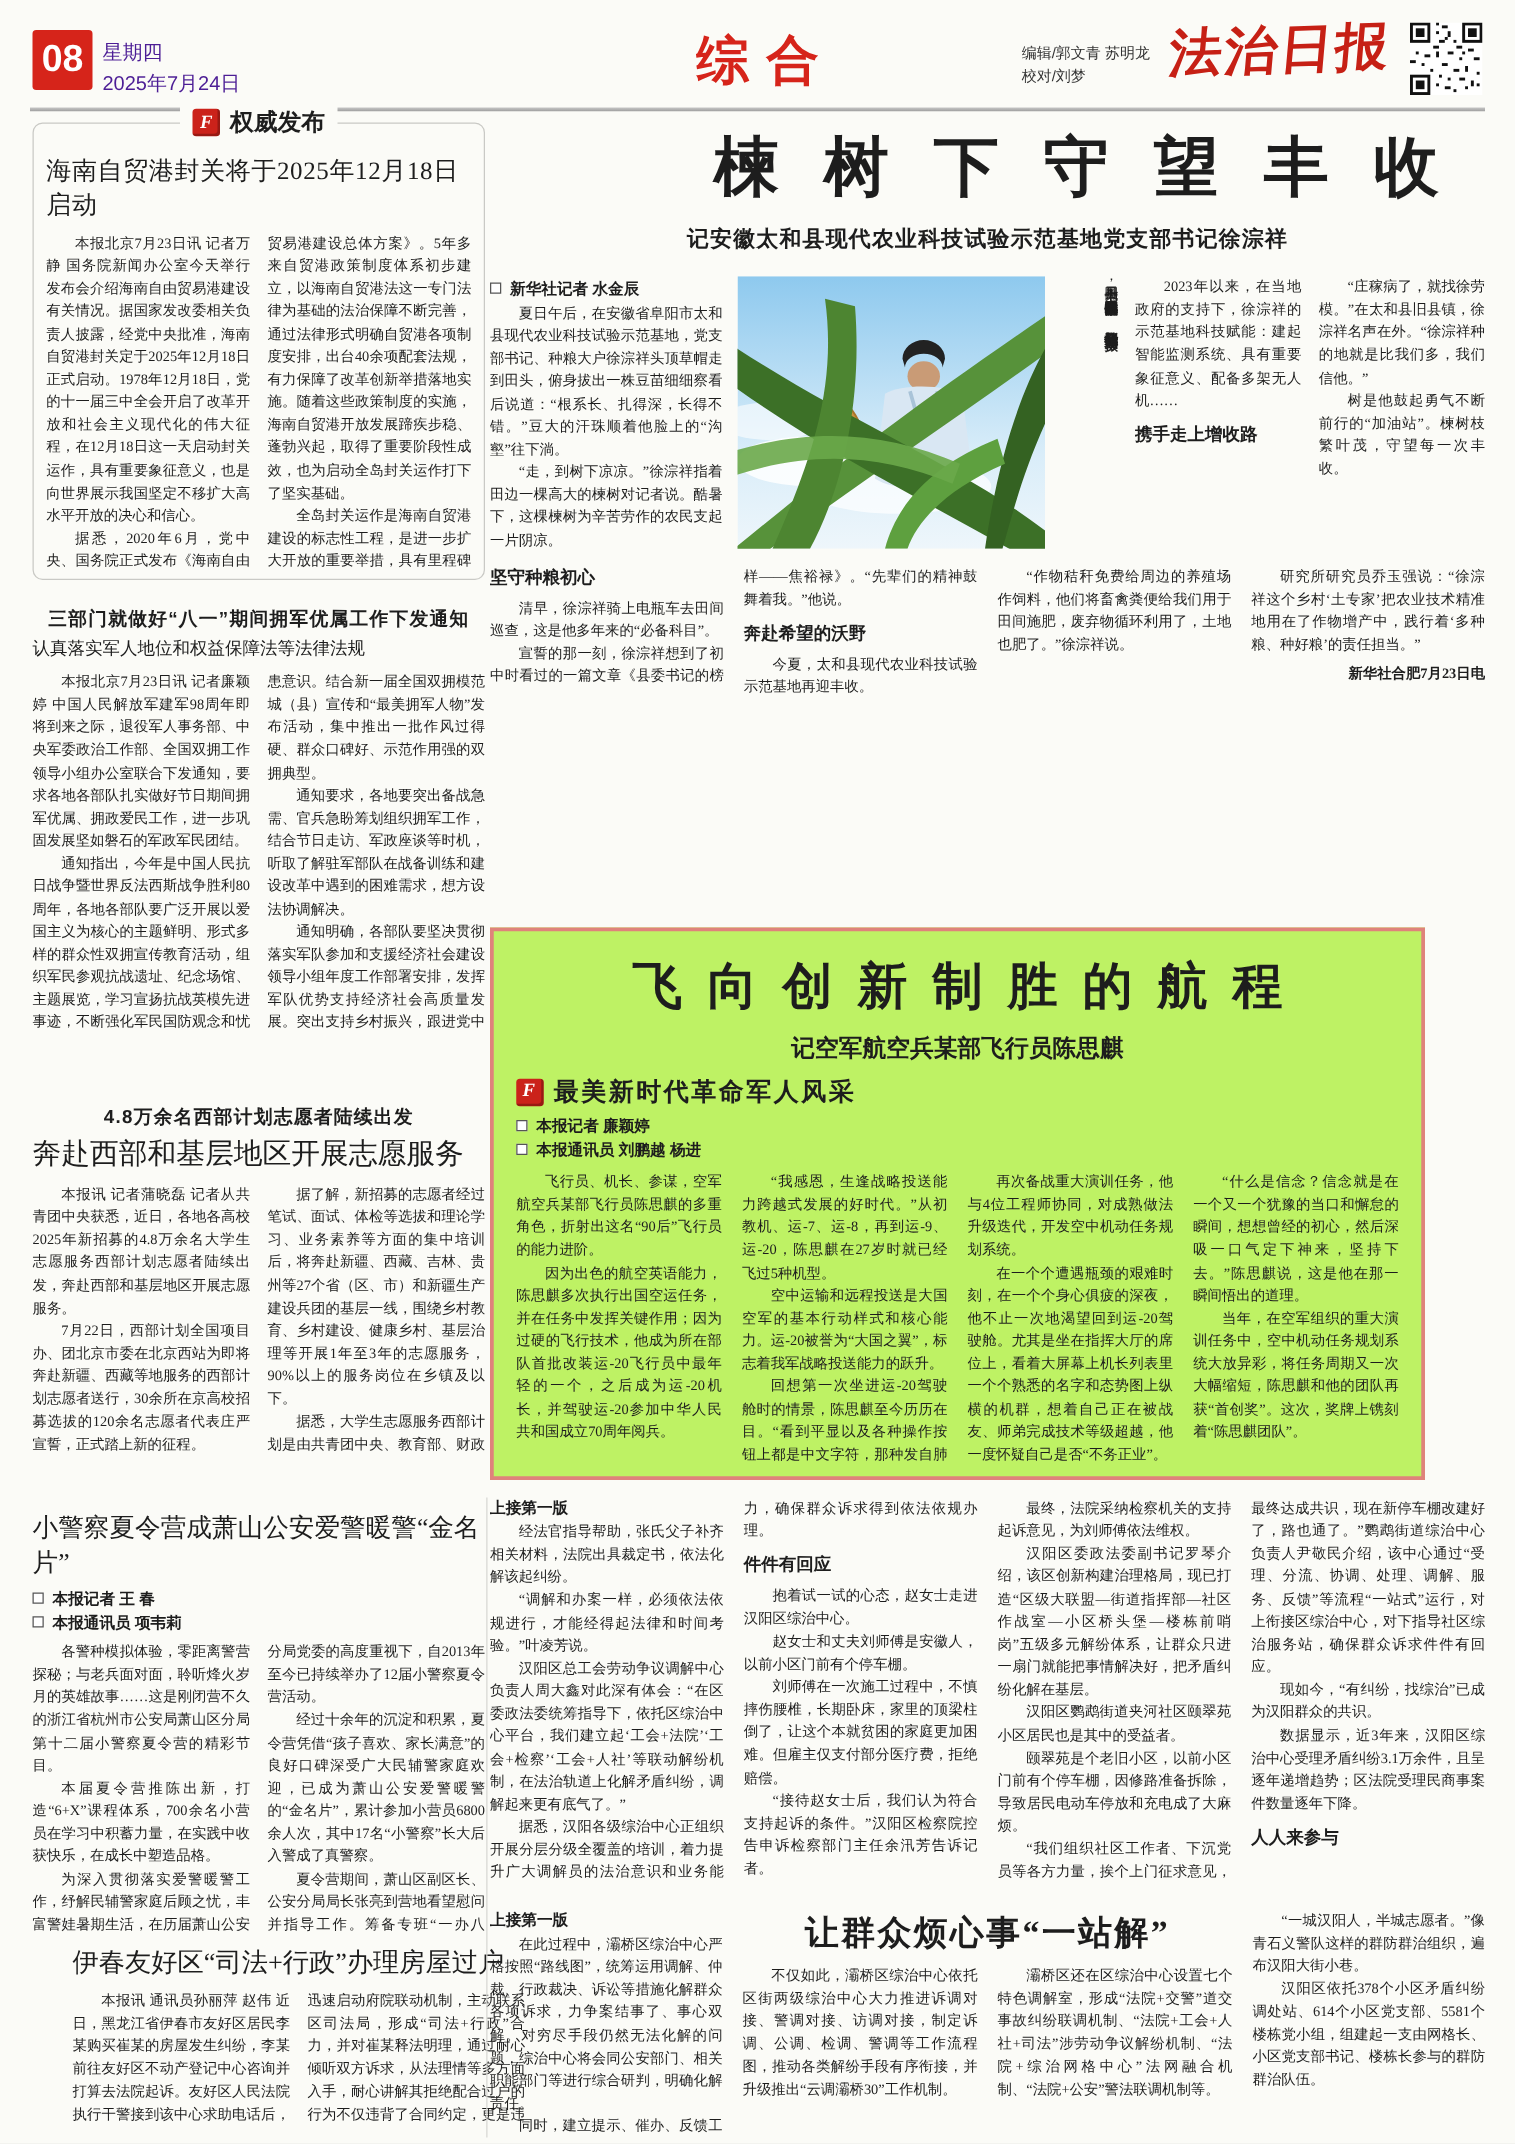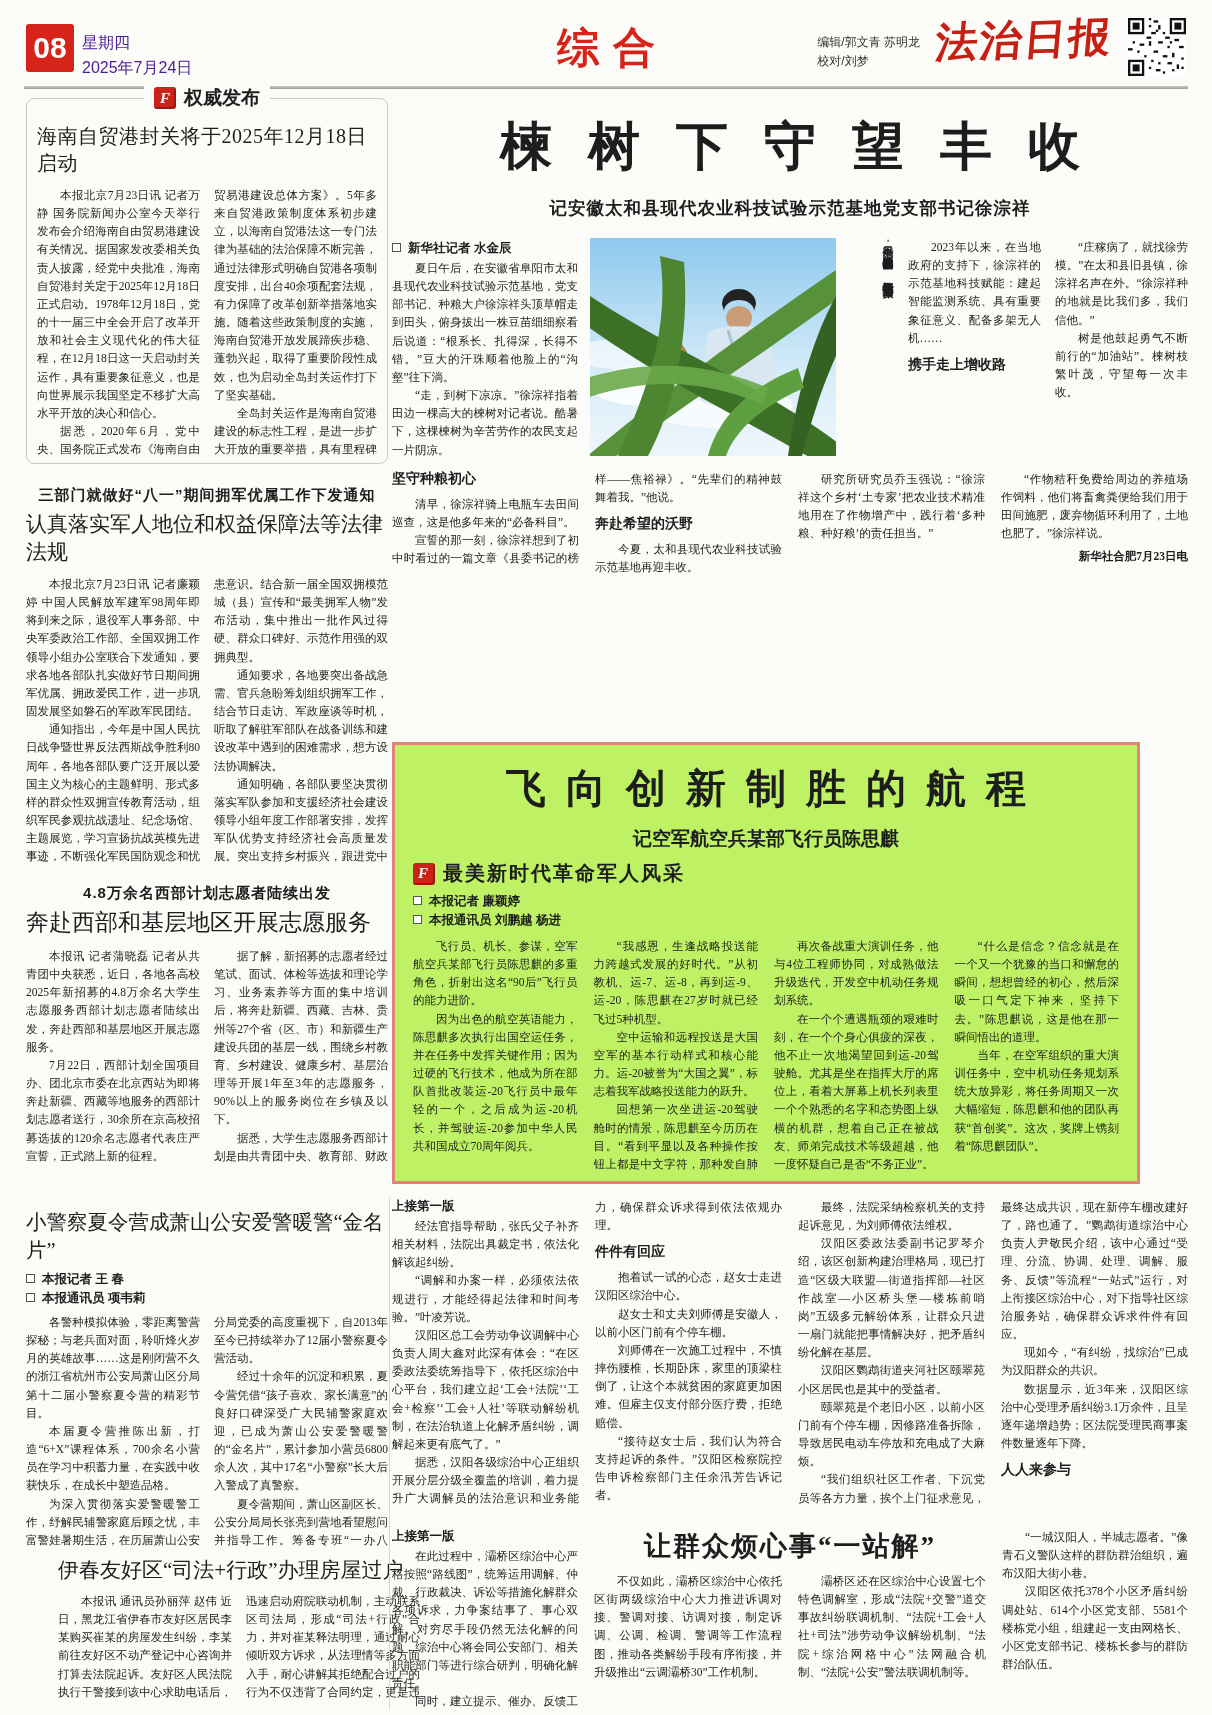--- a/index.html
+++ b/index.html
@@ -31,34 +31,34 @@
   .flogo{display:inline-flex;align-items:center;justify-content:center;width:22px;height:22px;background:#cb221a;
          color:#fff;font:italic bold 15px "Liberation Serif",serif;border-radius:3px;margin-right:8px;
          box-shadow:inset -2px -2px 0 rgba(0,0,0,.25);}
   
   .leftA{position:absolute;left:26px;top:98px;width:362px;height:366px;border:1px solid #c9c9c5;border-radius:8px;padding:24px 10px 8px;}
   .leftA .boxlabel{position:absolute;top:-14px;left:50%;transform:translateX(-50%);background:#fbfbf7;padding:0 10px;
                    display:flex;align-items:center;font:bold 19px "Liberation Sans",sans-serif;white-space:nowrap;}
   .leftA .hl{font-size:20px;letter-spacing:0.5px;}
   .leftA .cols2{height:278px;margin-top:9px;}
   .leftB{position:absolute;left:26px;top:486px;width:362px;height:388px;}
-  .leftB .hl{font-size:21px;margin:5px 0 9px;}
+  .leftB .hl{font-size:14px;margin:5px 0 9px;}
   .leftB .cols2{height:308px;}
   .leftC{position:absolute;left:26px;top:884px;width:362px;height:300px;}
   .leftC .hl{font-size:23px;margin:4px 0 9px;}
   .leftC .cols2{height:218px;}
   .leftF{position:absolute;left:26px;top:1208px;width:362px;height:338px;}
   .leftF .hl{font-size:20.5px;margin:0 0 7px;}
   .leftF .cols2{height:244px;margin-top:6px;}
   .leftG{position:absolute;left:26px;top:1556px;width:362px;height:154px;margin-left:32px;}
   .leftG .hl{font-size:21px;margin:0 0 8px;}
   .leftG .cols2{height:112px;}
   
   .dArt{position:absolute;left:392px;top:98px;width:796px;height:636px;}
-  .d-headline{font:bold 52px "Liberation Sans",sans-serif;text-align:center;letter-spacing:36px;padding-left:36px;margin:14px;}
+  .d-headline{font:bold 52px "Liberation Sans",sans-serif;text-align:right;letter-spacing:36px;padding-left:36px;margin:1px;}
   .d-sub{font:bold 17.5px "Liberation Sans",sans-serif;text-align:center;margin:10px 0 0;letter-spacing:1px;}
   .d-top{display:flex;gap:12px;margin-top:18px;height:218px;}
   .d-col1{width:186px;overflow:hidden;}
   .d-photo{width:246px;height:218px;flex:none;}
   .d-cap{width:48px;flex:none;writing-mode:vertical-rl;font-size:11px;line-height:1.55;height:218px;overflow:hidden;}
   .d-cap .credit{font-weight:bold;margin-top:10px;}
   .d-right{flex:1;column-count:2;column-gap:14px;overflow:hidden;}
   .d-bottom{margin-top:14px;height:282px;column-count:4;column-gap:16px;overflow:hidden;}
   
   .pilotBox{position:absolute;left:392px;top:742px;width:748px;height:442px;border:3px solid #df837b;background:#bef264;padding:12px 18px;}
@@ -257,22 +257,22 @@
     </div>
     <div class="d-bottom bt" data-interactable="false">
       <h4 class="subhead" style="margin-top:0" data-interactable="false">坚守种粮初心</h4>
       <div>
           <p>清早，徐淙祥骑上电瓶车去田间巡查，这是他多年来的“必备科目”。</p>
           <p>宣誓的那一刻，徐淙祥想到了初中时看过的一篇文章《县委书记的榜样——焦裕禄》。“先辈们的精神鼓舞着我。”他说。</p>
         </div>
       <h4 class="subhead" data-interactable="false">奔赴希望的沃野</h4>
       <div>
           <p>今夏，太和县现代农业科技试验示范基地再迎丰收。</p>
+          <p>“作物秸秆免费给周边的养殖场作饲料，他们将畜禽粪便给我们用于田间施肥，废弃物循环利用了，土地也肥了。”徐淙祥说。</p>
           <p>研究所研究员乔玉强说：“徐淙祥这个乡村‘土专家’把农业技术精准地用在了作物增产中，践行着‘多种粮、种好粮’的责任担当。”</p>
-          <p>“作物秸秆免费给周边的养殖场作饲料，他们将畜禽粪便给我们用于田间施肥，废弃物循环利用了，土地也肥了。”徐淙祥说。</p>
         </div>
       <p class="signoff" data-interactable="false">新华社合肥7月23日电</p>
     </div>
   </div>
 
   <div class="pilotBox" data-interactable="false">
     <h1 class="p-headline" data-interactable="false">飞向创新制胜的航程</h1>
     <div class="p-sub" data-interactable="false">记空军航空兵某部飞行员陈思麒</div>
     <div class="p-meta" data-interactable="false">
       <div class="p-label" data-interactable="false">

